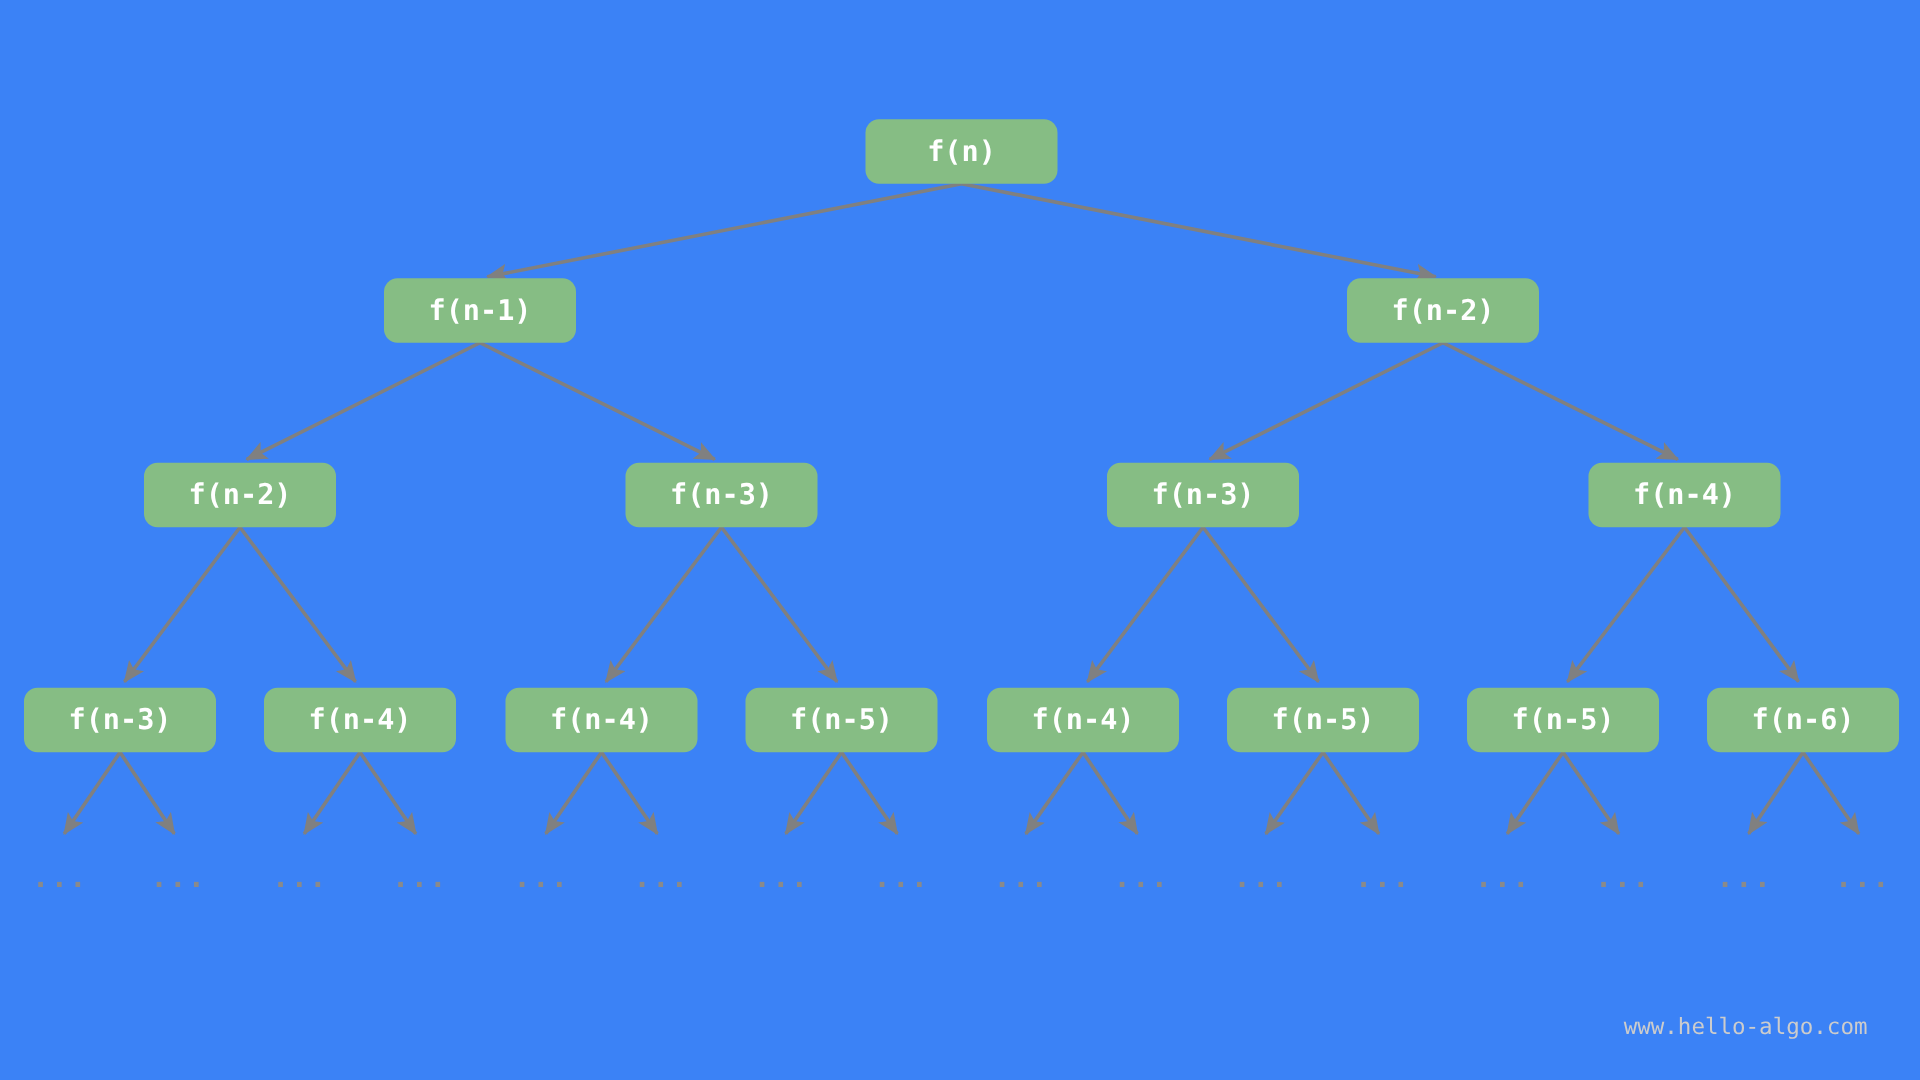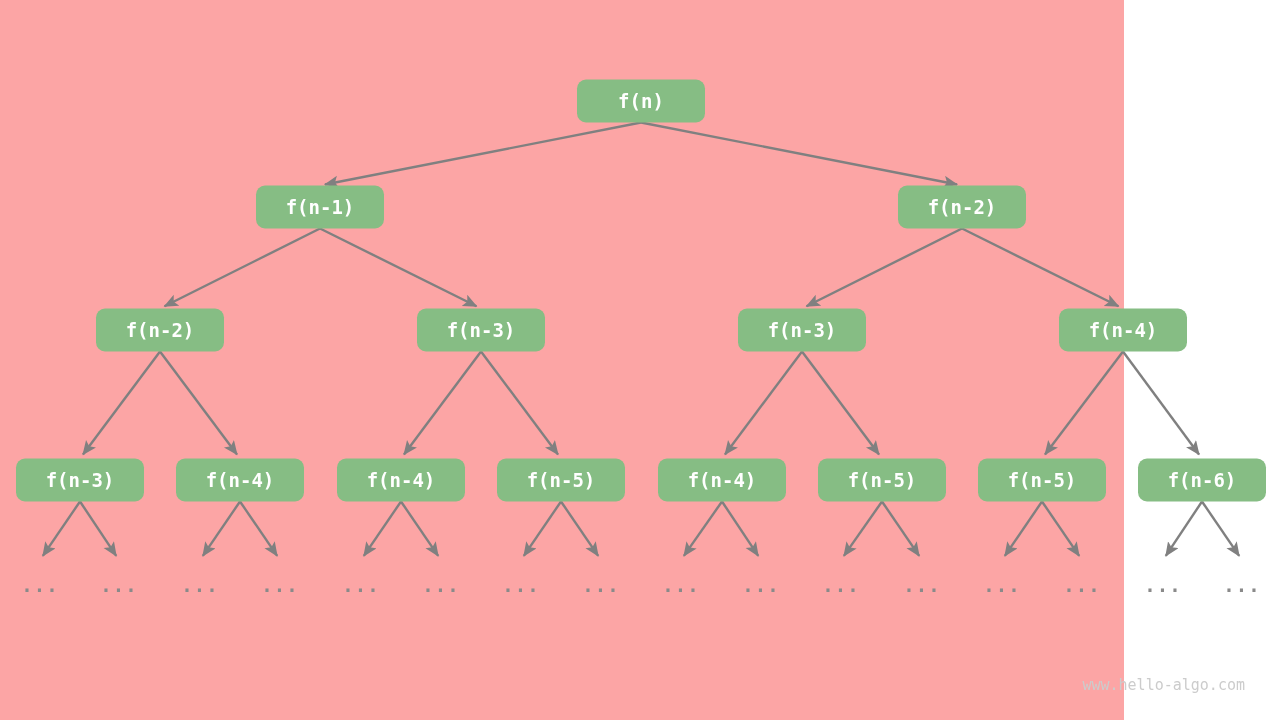--- a/index.html
+++ b/index.html
@@ -8,23 +8,23 @@
     background: #ffffff;
   }
   body {
     width: 1280px;
     height: 720px;
     overflow: hidden;
     font-family: "DejaVu Sans Mono", monospace;
   }
   #diagram-root {
     position: relative;
-    width: 1124px;
+    width: 1280px;
     height: 720px;
-    background: #fca5a5;
+    background: #3b82f6;
   }
   svg#tree-svg {
     position: absolute;
     top: 0;
     left: 0;
     width: 1280px;
     height: 720px;
     display: block;
   }
   .node-box {

